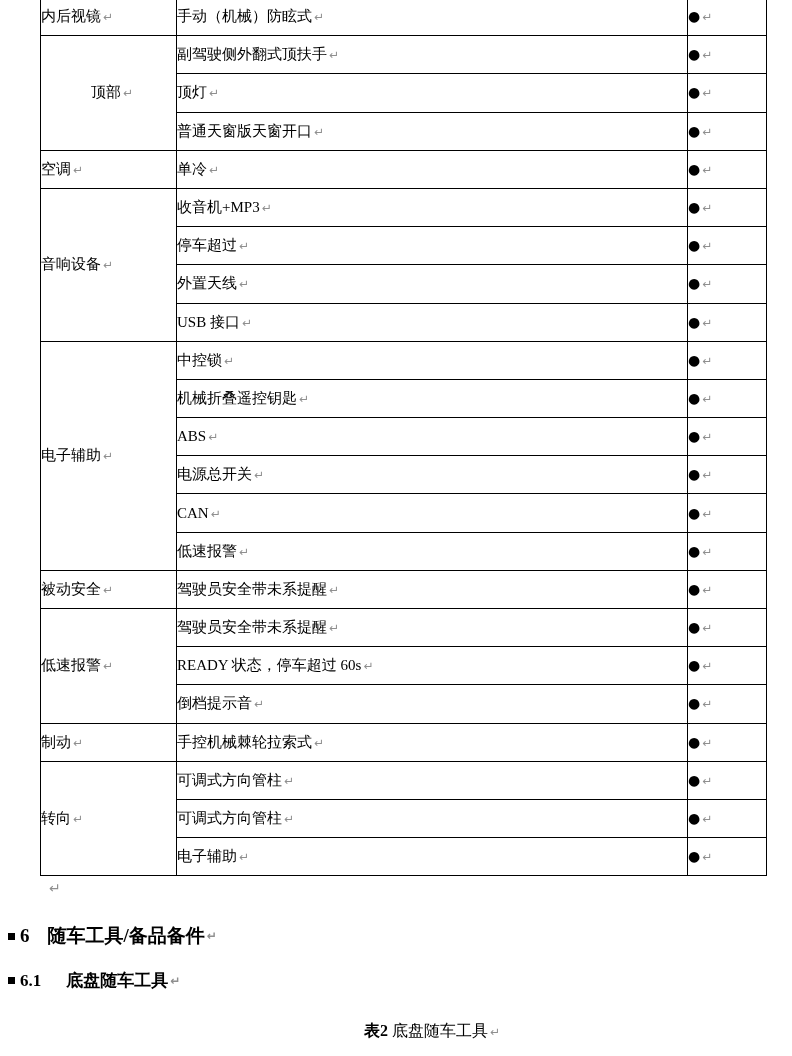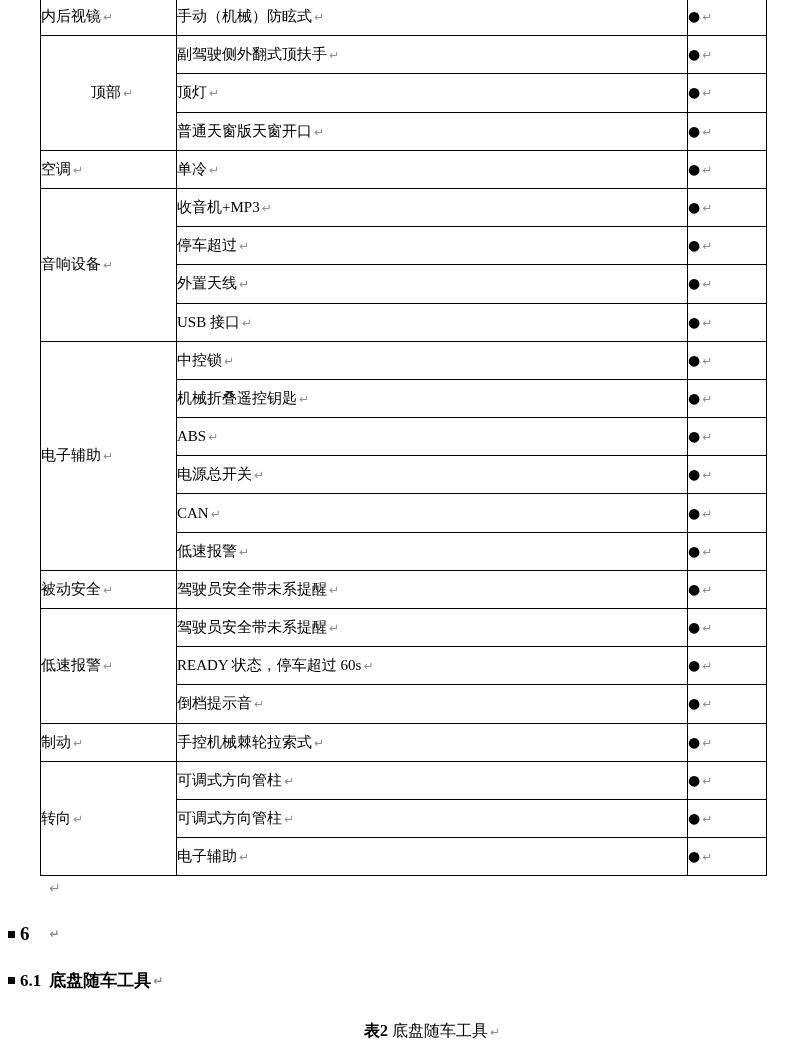--- a/index.html
+++ b/index.html
@@ -50,21 +50,21 @@
     display:flex;align-items:center;
     font-weight:bold;
   }
   .h-l1{top:923px;font-size:19px;}
   .h-l2{top:969px;font-size:17px;}
   .sq{
     width:7px;height:7px;background:#000;
     display:inline-block;margin-right:5px;flex:none;
   }
   .h-l1 .num{margin-right:18px;}
-  .h-l2 .num{margin-right:8px;}
+  .h-l2 .num{margin-right:25px;}
   
   .caption{
     position:absolute;left:8px;top:1021px;width:792px;
     text-align:center;font-size:16px;
     padding-left:56px;box-sizing:border-box;
   }
   .caption .lbl{font-weight:bold;}
 </style>
 </head>
 <body>
@@ -175,20 +175,21 @@
           <td class="mark"><span class="dot">●</span><span class="cr">↵</span></td>
         </tr>
       </tbody>
   </table>
 
   <span class="pmark">↵</span>
 
   <div class="heading h-l1">
     <span class="sq"></span>
     <span class="num">6</span>
+    <span class="ttl">随车工具/备品备件</span>
     <span class="cr">↵</span>
   </div>
 
   <div class="heading h-l2">
     <span class="sq"></span>
     <span class="num">6.1</span>
     <span class="ttl">底盘随车工具</span>
     <span class="cr">↵</span>
   </div>
 

